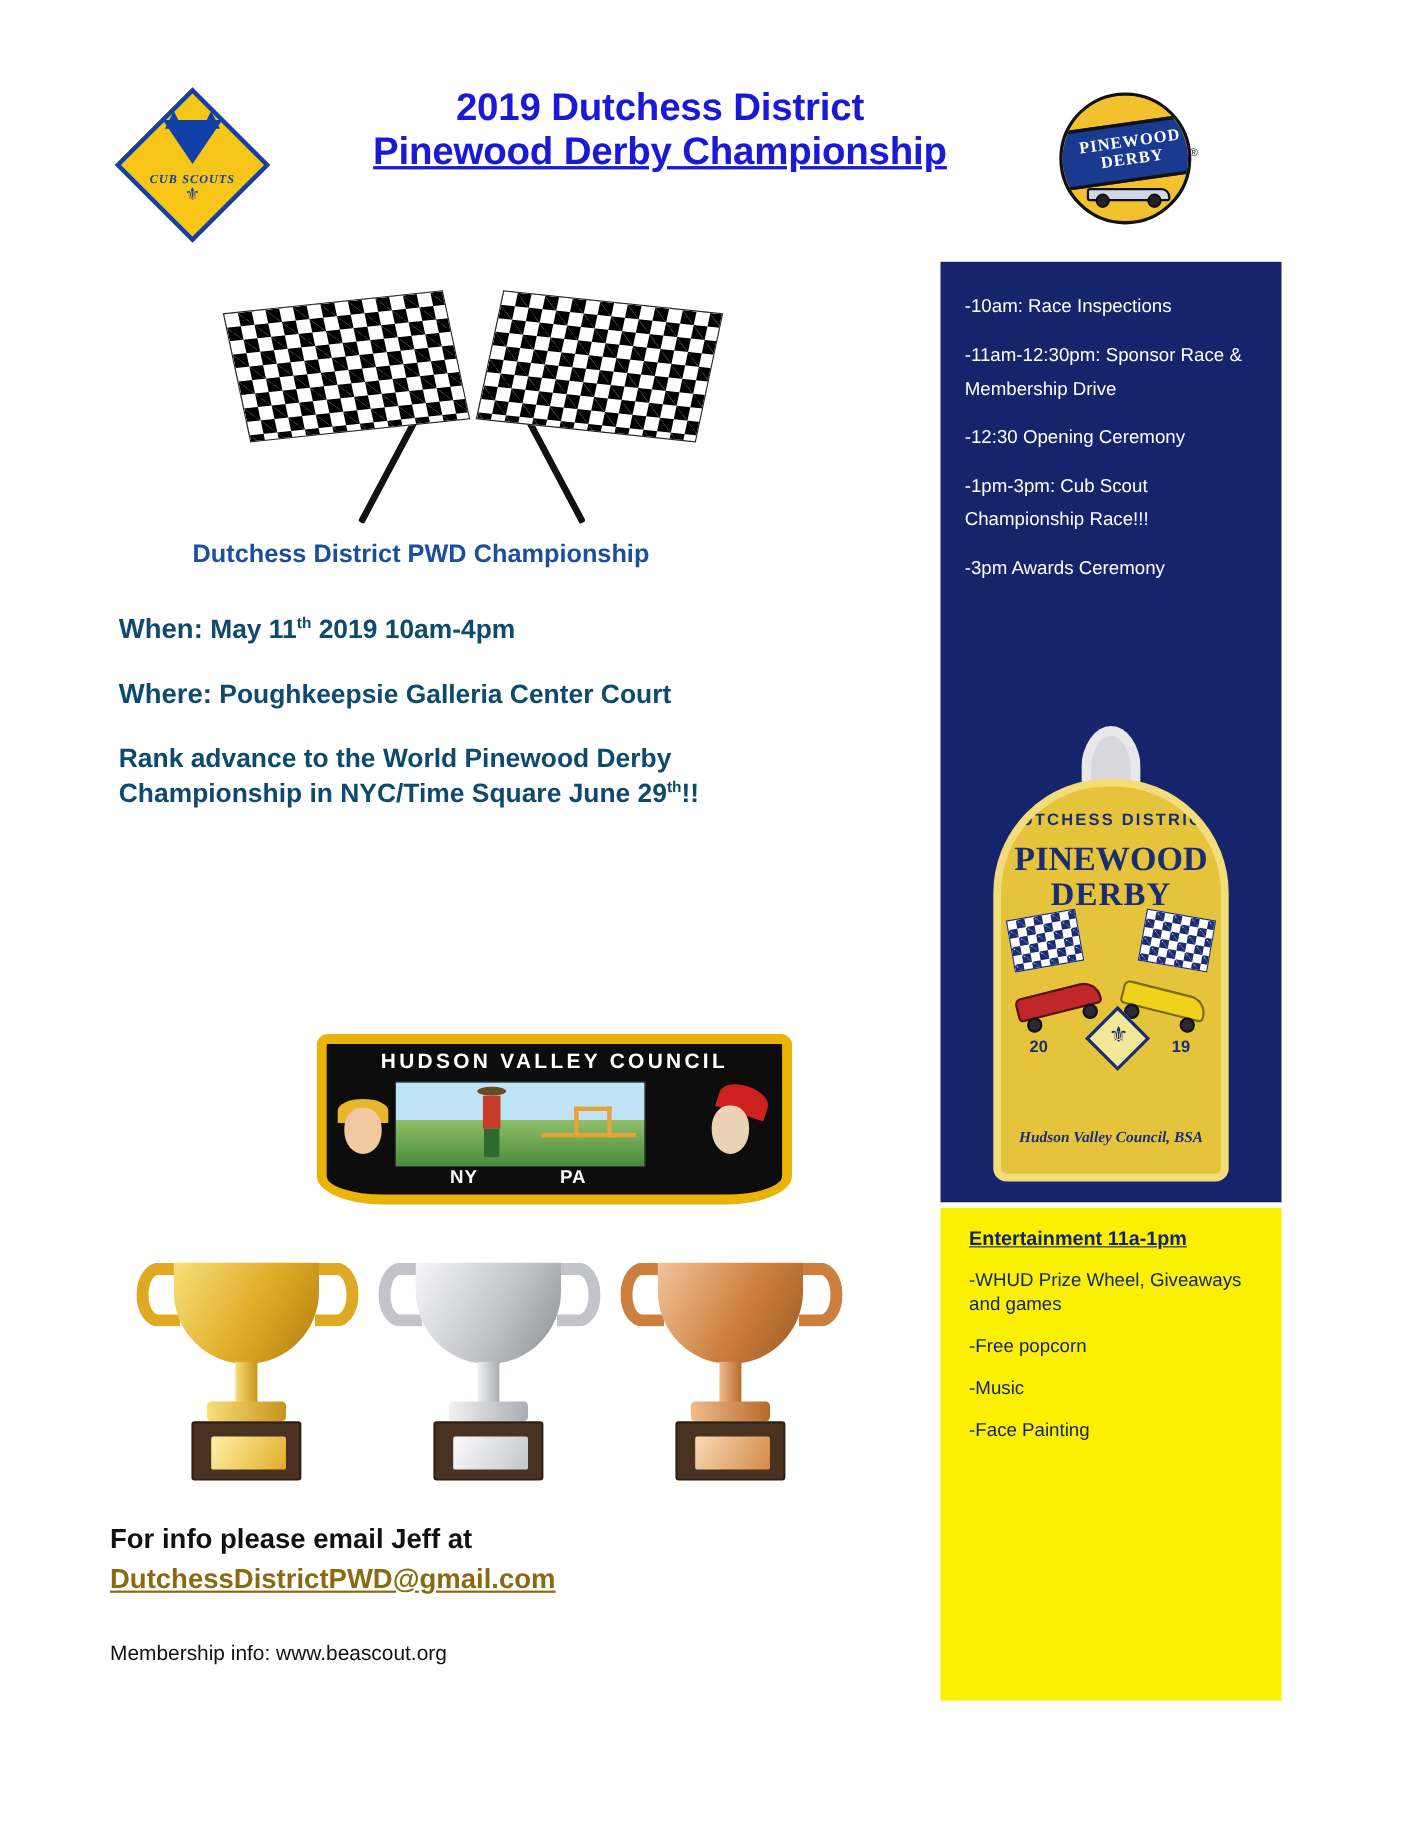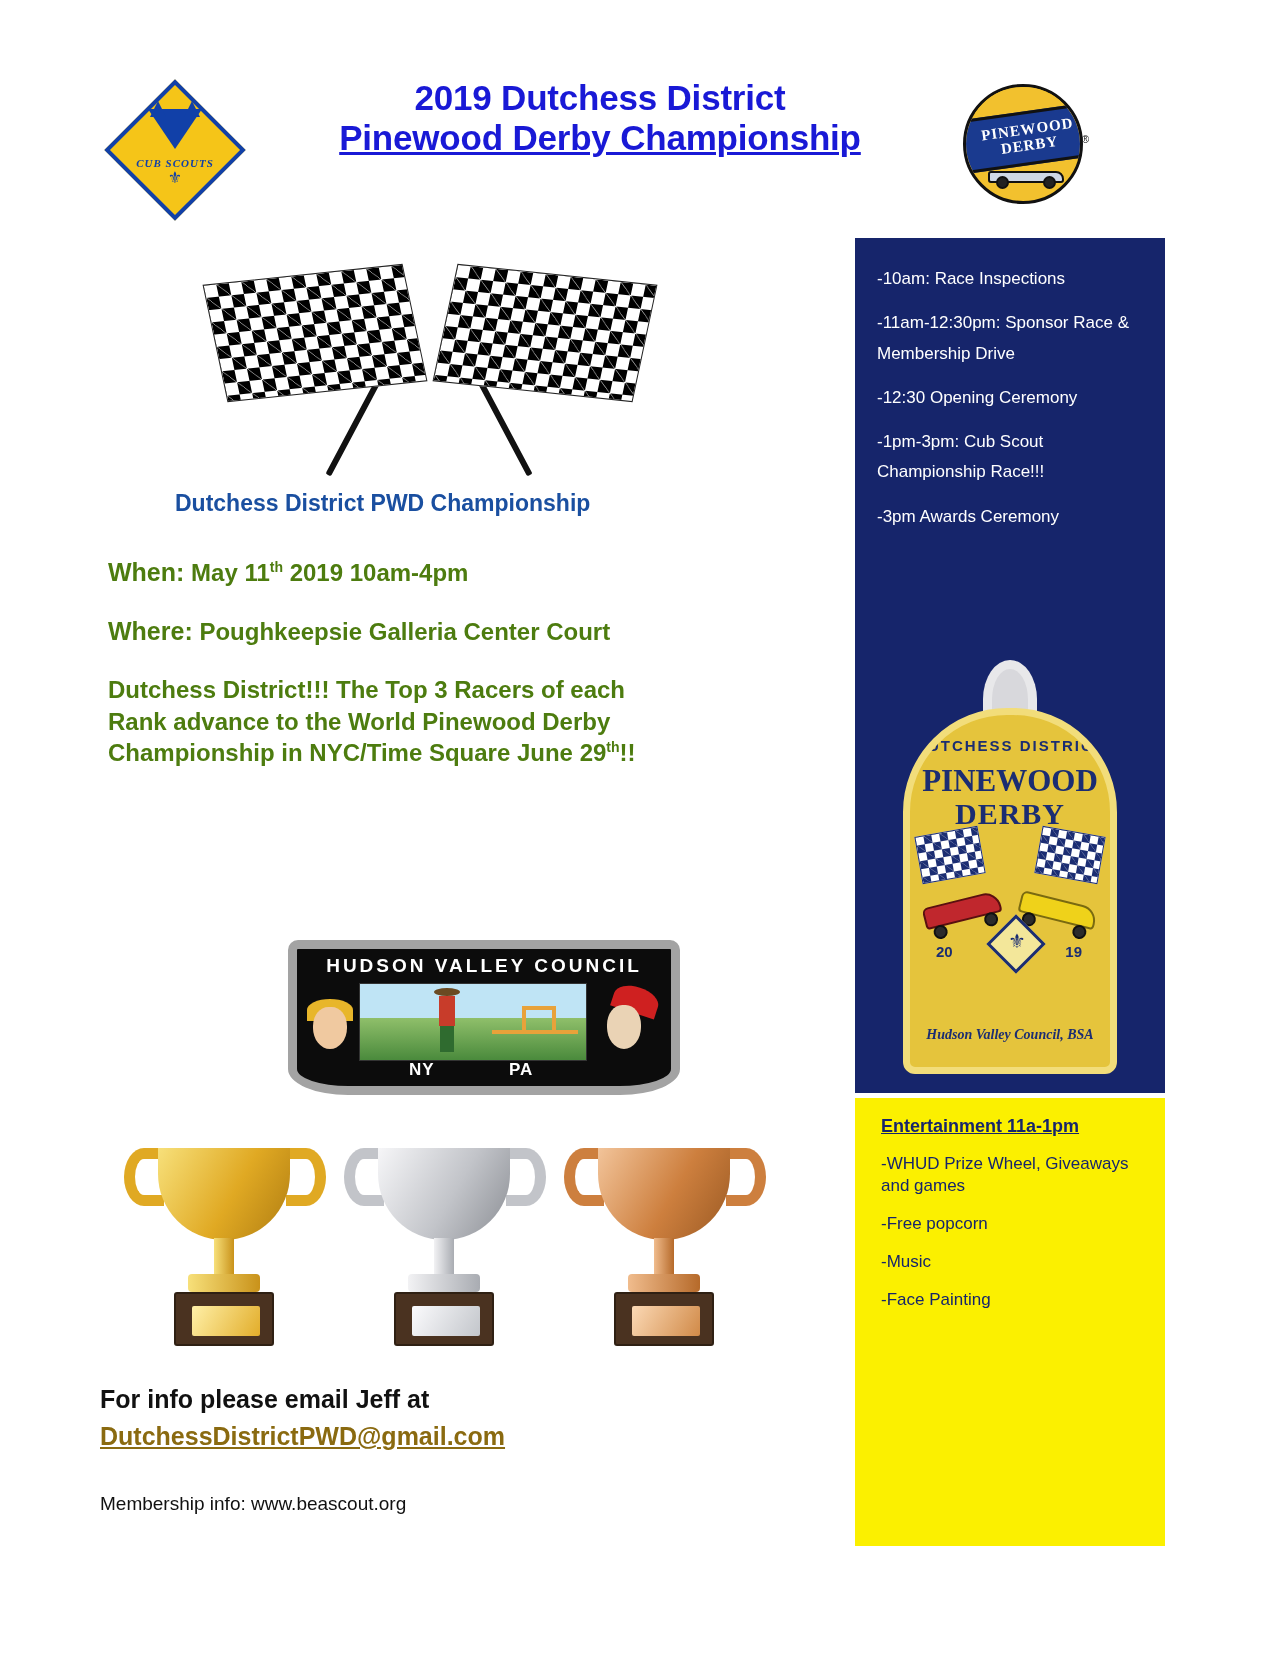--- a/index.html
+++ b/index.html
@@ -188,34 +188,34 @@
 
   
   .subtitle {
     position: absolute; left: 175px; top: 490px;
     font-size: 23px; font-weight: bold; color: #1a4fa0;
   }
   .info-block {
     position: absolute; left: 108px; top: 556px; width: 740px;
   }
   .info-line {
-    font-size: 24px; font-weight: bold; color: #4d7c0f;
+    font-size: 24px; font-weight: bold; color: #0c4a6e;
     margin-bottom: 26px;
     line-height: 1.32;
   }
   .info-line .lbl { font-size: 25px; }
   .info-why { margin-bottom: 0; }
   sup { font-size: 14px; }
 
   
   .hv-patch {
     position: absolute; left: 288px; top: 940px;
-    width: 392px; height: 155px;
+    width: 432px; height: 155px;
     background: #0c0c0c;
-    border: 9px solid #a3a3a3;
+    border: 9px solid #eab308;
     border-radius: 10px 10px 60px 60px / 10px 10px 26px 26px;
     overflow: hidden;
   }
   .hv-arc-text {
     position: absolute; left: 0; top: 6px; width: 100%;
     text-align: center;
     color: #fff; font-weight: bold; font-size: 19px;
     letter-spacing: 3px;
     font-family: "Liberation Sans", sans-serif;
   }
@@ -534,21 +534,20 @@
     <span class="lbl">When:</span>
     <span>May 11</span><sup>th</sup><span> 2019 10am-4pm</span>
   </div>
 
   <div class="info-line">
     <span class="lbl">Where:</span>
     <span>Poughkeepsie Galleria Center Court</span>
   </div>
 
   <div class="info-line info-why">
-    <div>Dutchess District!!! The Top 3 Racers of each</div>
     <div>Rank advance to the World Pinewood Derby</div>
     <div><span>Championship in NYC/Time Square June 29</span><sup>th</sup><span>!!</span></div>
   </div>
 </div>
 
 <div class="hv-patch">
   <div class="hv-arc-text">HUDSON  VALLEY  COUNCIL</div>
   <div class="hv-scene">
     <div class="hv-scout">
       <div class="hv-scout-hat"></div>

